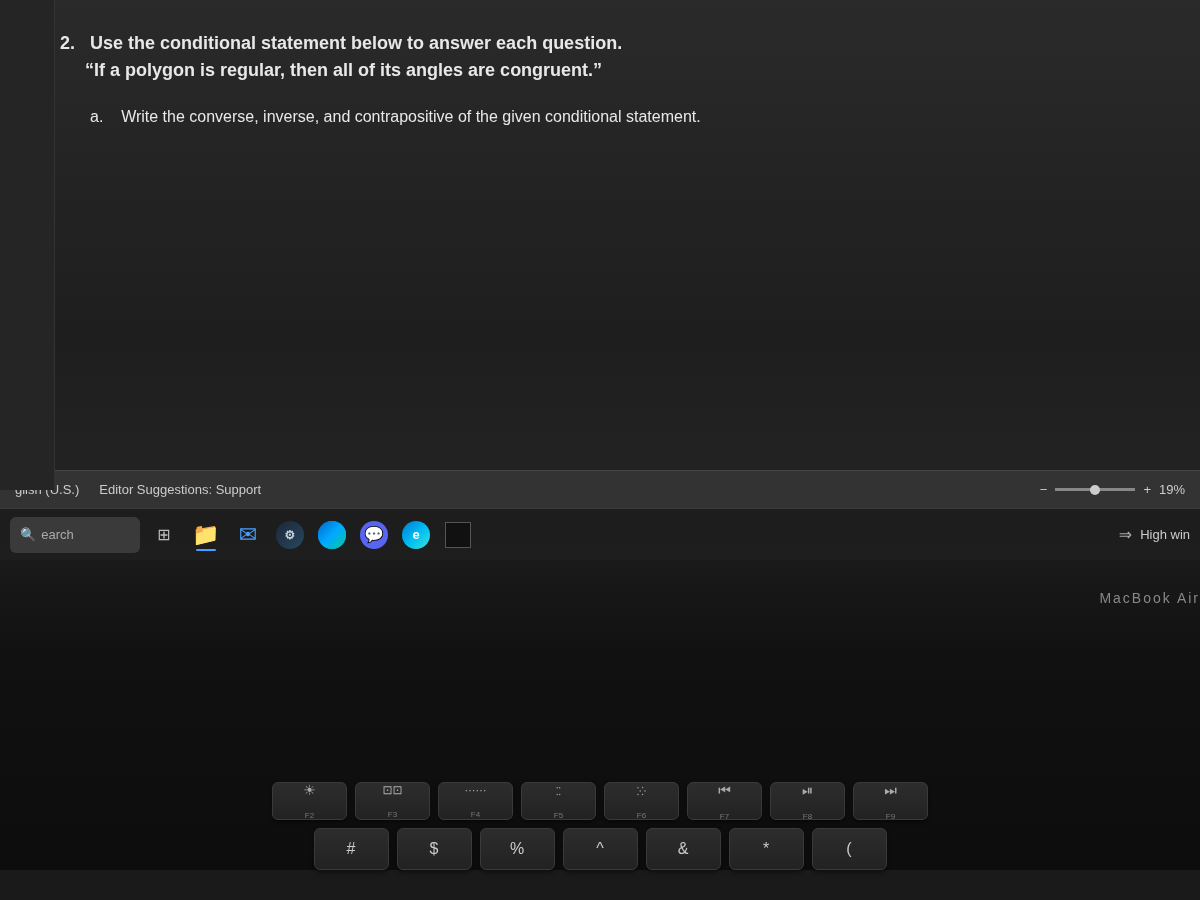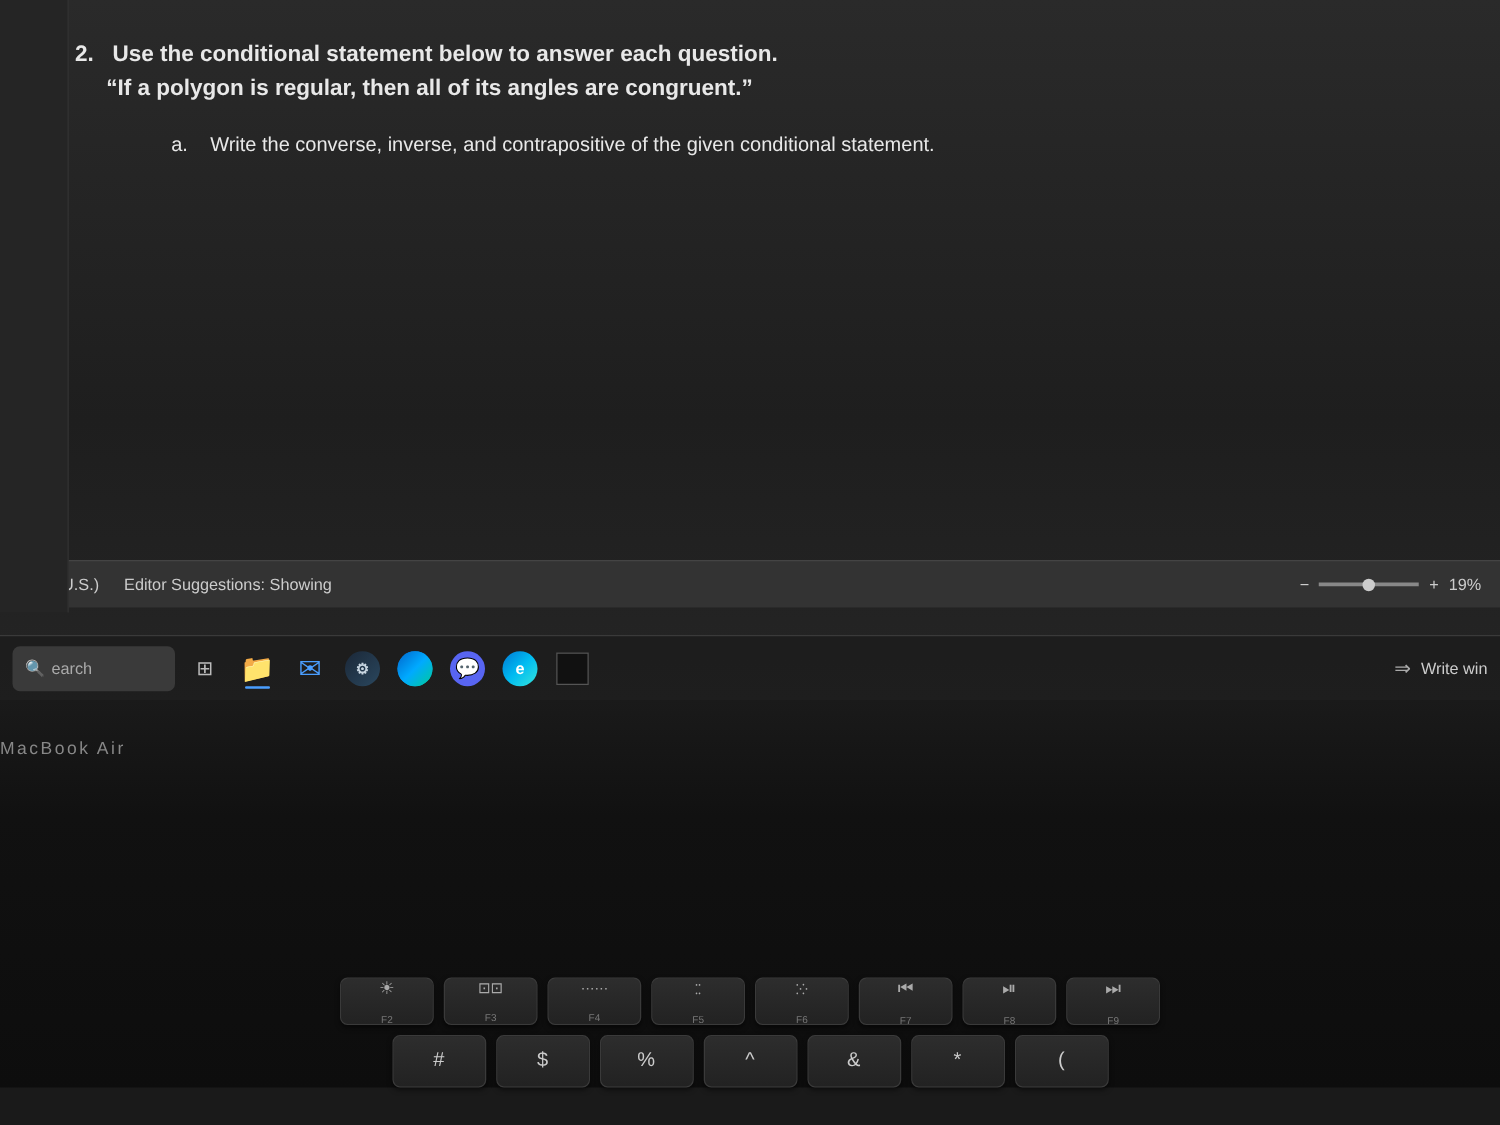--- a/index.html
+++ b/index.html
@@ -13,21 +13,20 @@
     }
 
     
     .screen-area {
       width: 100%;
       height: 560px;
       background: linear-gradient(180deg, #2a2a2a 0%, #1e1e1e 60%, #252525 100%);
       position: relative;
       display: flex;
       flex-direction: column;
-      gap: 22px;
     }
 
     .content-area {
       padding: 30px 60px 20px 60px;
       flex: 1;
     }
 
     .question-title {
       color: #e8e8e8;
       font-size: 18px;
@@ -156,21 +155,21 @@
     }
 
     
     .laptop-bezel {
       width: 100%;
       height: 310px;
       background: linear-gradient(180deg, #1a1a1a 0%, #111111 30%, #0d0d0d 100%);
       position: relative;
       display: flex;
       flex-direction: column;
-      align-items: flex-start;
+      align-items: flex-end;
     }
 
     .macbook-label {
       color: #888;
       font-size: 14px;
       letter-spacing: 2px;
       margin-top: 30px;
       font-weight: 300;
     }
 
@@ -320,32 +319,32 @@
   <div class="content-area">
     <div class="question-title">
       <span>2.</span>
       &nbsp;
       <span>Use the conditional statement below to answer each question.</span><br>
       &nbsp;&nbsp;&nbsp;&nbsp;
       <span>“If a polygon is regular, then all of its angles are congruent.”</span>
     </div>
 
     <div class="question-sub">
-      <div style="margin-bottom: 8px; margin-left: 47px;">
+      <div style="margin-bottom: 8px;">
         <span>a.</span>
         &nbsp;&nbsp;
         <span>Write the converse, inverse, and contrapositive of the given conditional statement.</span>
       </div>
     </div>
   </div>
 
   <div class="status-bar">
     <div class="status-left">
       <span>glish (U.S.)</span>
-      <span>Editor Suggestions: Showing</span>
+      <span>Editor Suggestions: Support</span>
     </div>
     <div class="status-right">
       <div class="zoom-controls">
         <span style="cursor:pointer;">−</span>
         <div class="zoom-slider"></div>
         <span style="cursor:pointer;">+</span>
         <span>19%</span>
       </div>
     </div>
   </div>
@@ -391,21 +390,21 @@
         <span style="font-size:13px;font-weight:bold;color:white;">e</span>
       </div>
     </div>
 
     <div class="taskbar-icon">
       <div class="black-square"></div>
     </div>
 
     <div class="notification-area">
       <span class="arrow-right">⇒</span>
-      <span>Write win</span>
+      <span>High win</span>
     </div>
   </div>
 </div>
 
 <div class="laptop-bezel">
   <span class="macbook-label">MacBook Air</span>
 
   <div class="keyboard-area">
 
     <div class="fn-row">

